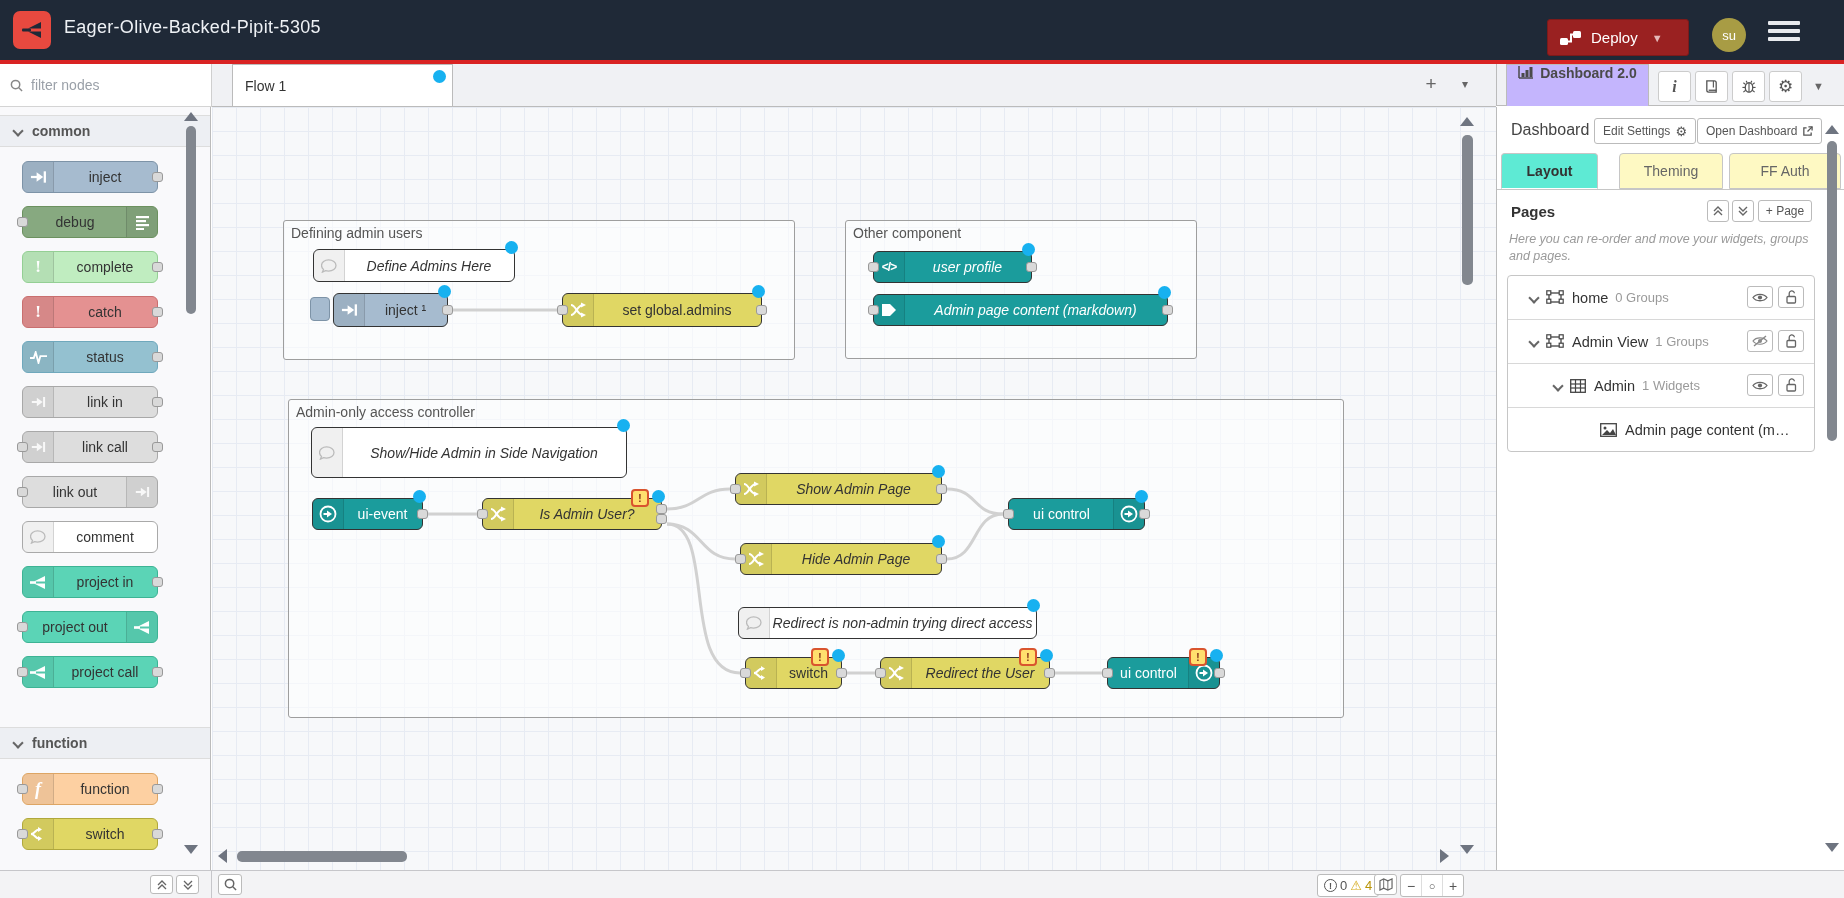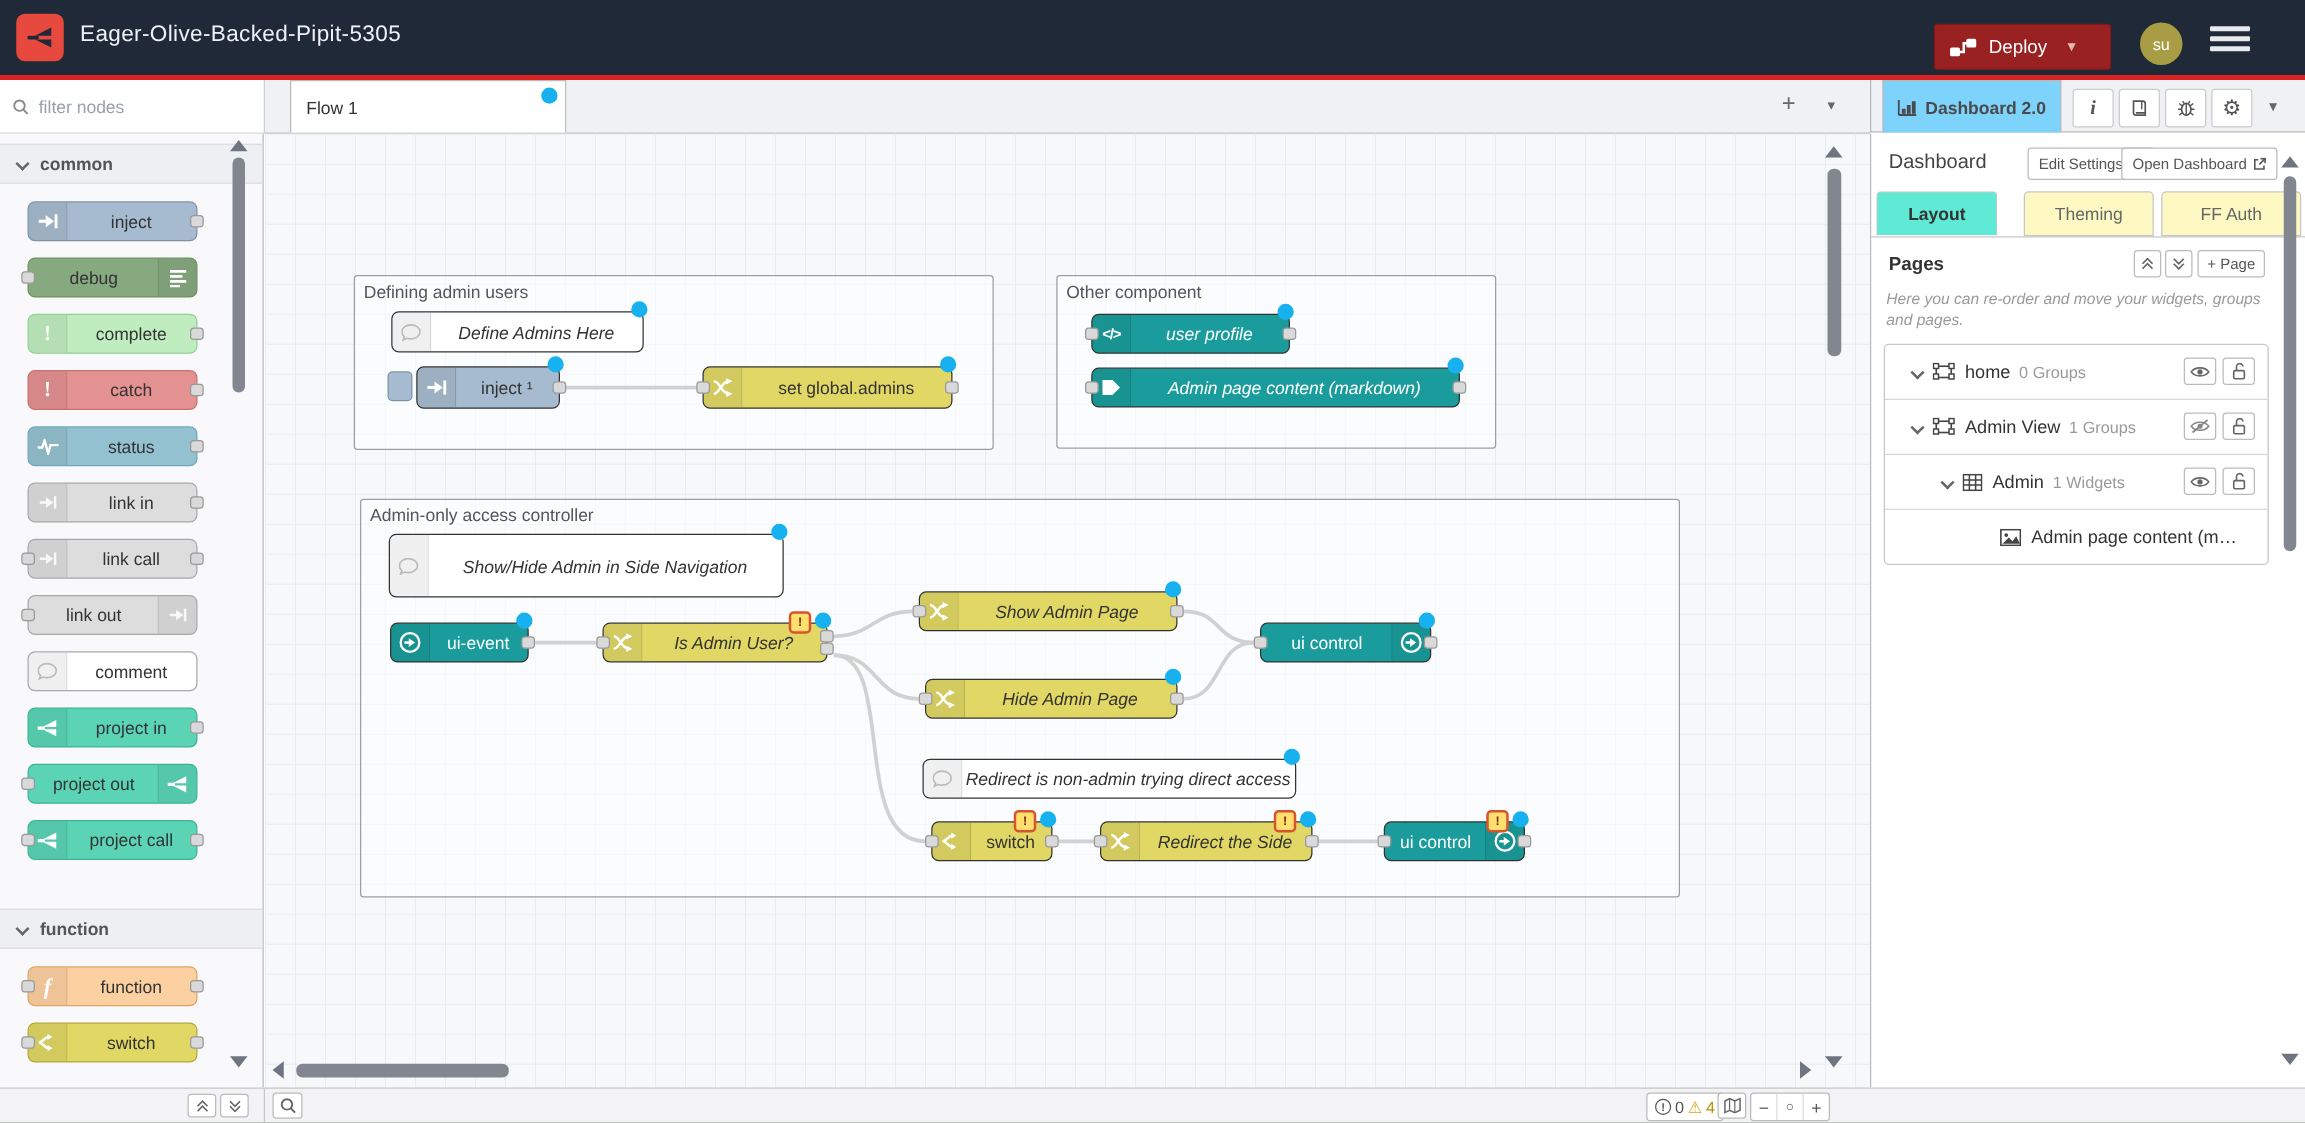--- a/index.html
+++ b/index.html
@@ -19,21 +19,21 @@
   #toolbar{position:absolute;left:0;top:64px;width:1844px;height:43px;background:#fff;}
   #filterbox{position:absolute;left:0;top:0;width:211px;height:42px;border-bottom:1px solid #d4d4d4;border-right:1px solid #cfcfcf;background:#fff;display:flex;align-items:center;}
   #filterbox svg{margin:0 6px 0 10px;}
   #filterbox input{border:none;outline:none;font-size:14px;color:#555;width:150px;font-family:"Liberation Sans",sans-serif;}
   #filterbox input::placeholder{color:#9aa0a8;}
   #tabbar{position:absolute;left:212px;top:0;width:1284px;height:42px;background:#f0f1f4;border-bottom:1px solid #bbb;}
   #flowtab{position:absolute;left:20px;top:0px;width:221px;height:42px;background:#fff;border:1px solid #bbb;border-bottom:none;box-sizing:border-box;font-size:14px;color:#333;display:flex;align-items:center;padding-left:12px;cursor:pointer;}
   #flowtab .dot{position:absolute;right:6px;top:5px;}
   .tb-btn{position:absolute;top:6px;width:26px;height:28px;color:#666;font-size:19px;display:flex;align-items:center;justify-content:center;cursor:pointer;}
   #sidetabs{position:absolute;left:1496px;top:0;width:348px;height:42px;background:#f0f1f4;border-bottom:1px solid #bbb;border-left:1px solid #bbb;box-sizing:border-box;}
-  #dashtab{position:absolute;left:9px;top:0;height:42px;width:143px;background:#7dd3fc;border:1px solid #bbb;border-bottom:none;box-sizing:border-box;display:flex;align-items:center;justify-content:center;gap:6px;font-size:14px;font-weight:bold;color:#4a4a4a;cursor:pointer;}
+  #dashtab{position:absolute;left:9px;top:0;height:42px;width:143px;background:#c4b5fd;border:1px solid #bbb;border-bottom:none;box-sizing:border-box;display:flex;align-items:flex-start;justify-content:center;gap:6px;font-size:14px;font-weight:bold;color:#4a4a4a;cursor:pointer;}
   .side-ico-btn{position:absolute;top:7px;width:33px;height:31px;background:#fff;border:1px solid #ccc;border-radius:3px;box-sizing:border-box;display:flex;align-items:center;justify-content:center;color:#555;cursor:pointer;}
   
   #palette{position:absolute;left:0;top:107px;width:211px;height:763px;background:#f9f9fb;border-right:1px solid #bbb;box-sizing:border-box;overflow:hidden;}
   .pcat{margin-top:8px;height:30px;background:#edeff3;border-top:1px solid #ddd;border-bottom:1px solid #ddd;display:flex;align-items:center;font-size:14px;font-weight:bold;color:#555;cursor:pointer;}
   .pcat .chev{margin:0 10px 0 14px;}
   .chev{width:6px;height:6px;border-right:2px solid #666;border-bottom:2px solid #666;transform:rotate(45deg);display:inline-block;}
   .plist{padding:14px 0 4px 0;}
   .pnode{position:relative;width:136px;height:32px;margin:0 0 13px 22px;border-radius:6px;box-sizing:border-box;border:1px solid;font-size:14px;color:#333;cursor:grab;}
   .pnode .lab{position:absolute;top:0;bottom:0;display:flex;align-items:center;justify-content:center;}
   .pnode .izone{position:absolute;top:0;bottom:0;width:30px;background:rgba(0,0,0,.06);display:flex;align-items:center;justify-content:center;}
@@ -552,21 +552,21 @@
         </div>
         <div class="fnode c-yellow it" style="left: 668px; top: 550px; width: 170px; height: 32px;">
           <span class="izone l">
             <svg width="16" height="16" viewBox="0 0 16 16">
               <path d="M1 13 C6 13 7 3 13 3" fill="none" stroke="#fff" stroke-width="2"></path>
               <path d="M11 0.5 l5 2.5 -5 2.5 z" fill="#fff"></path>
               <path d="M1 3 C6 3 7 13 13 13" fill="none" stroke="#fff" stroke-width="2"></path>
               <path d="M11 10.5 l5 2.5 -5 2.5 z" fill="#fff"></path>
             </svg>
           </span>
-          <span class="lab" style="left: 30px;">Redirect the Side</span>
+          <span class="lab" style="left: 30px;">Redirect the User</span>
           <span class="port pin"></span>
           <span class="port pout"></span>
           <span class="badge">!</span>
           <span class="dot"></span>
         </div>
         <div class="fnode c-teal" style="left: 895px; top: 550px; width: 113px; height: 32px;">
           <span class="izone r">
             <svg width="18" height="18" viewBox="0 0 18 18">
               <circle cx="9" cy="9" r="7.5" fill="none" stroke="#fff" stroke-width="1.8"></circle>
               <path d="M4.5 9 h5" stroke="#fff" stroke-width="2"></path>
@@ -585,21 +585,21 @@
     <div class="sb-thumb" style="left:1250px;top:28px;width:11px;height:150px;"></div>
     <div class="sb-arrow sb-down" style="left:1248px;top:738px;"></div>
     <div style="position:absolute;left:6px;top:742px;width:0;height:0;border-top:7px solid transparent;border-bottom:7px solid transparent;border-right:9px solid #6e7480;"></div>
     <div class="sb-thumb" style="left:25px;top:744px;width:170px;height:11px;"></div>
     <div style="position:absolute;left:1228px;top:742px;width:0;height:0;border-top:7px solid transparent;border-bottom:7px solid transparent;border-left:9px solid #6e7480;"></div>
   </div>
 
   <div id="sidebar">
     <div id="panel-hdr">
       <div id="panel-title">Dashboard</div>
-      <div class="mini-btn" style="left:97px;top:3px;margin-left:28px;">
+      <div class="mini-btn" style="left:97px;top:3px;">
         <span>Edit Settings</span>
           <span style="font-size:13px;">⚙</span>
       </div>
       <div class="mini-btn" style="left:200px;top:3px;">
         <span>Open Dashboard</span>
         <svg width="11" height="11" viewBox="0 0 12 12">
             <path d="M5 2 H2 V10 H10 V7" fill="none" stroke="#555" stroke-width="1.4"></path>
             <path d="M7 1 h4 v4" fill="none" stroke="#555" stroke-width="1.4"></path>
             <line x1="11" y1="1" x2="6" y2="6" stroke="#555" stroke-width="1.4"></line>
           </svg>

